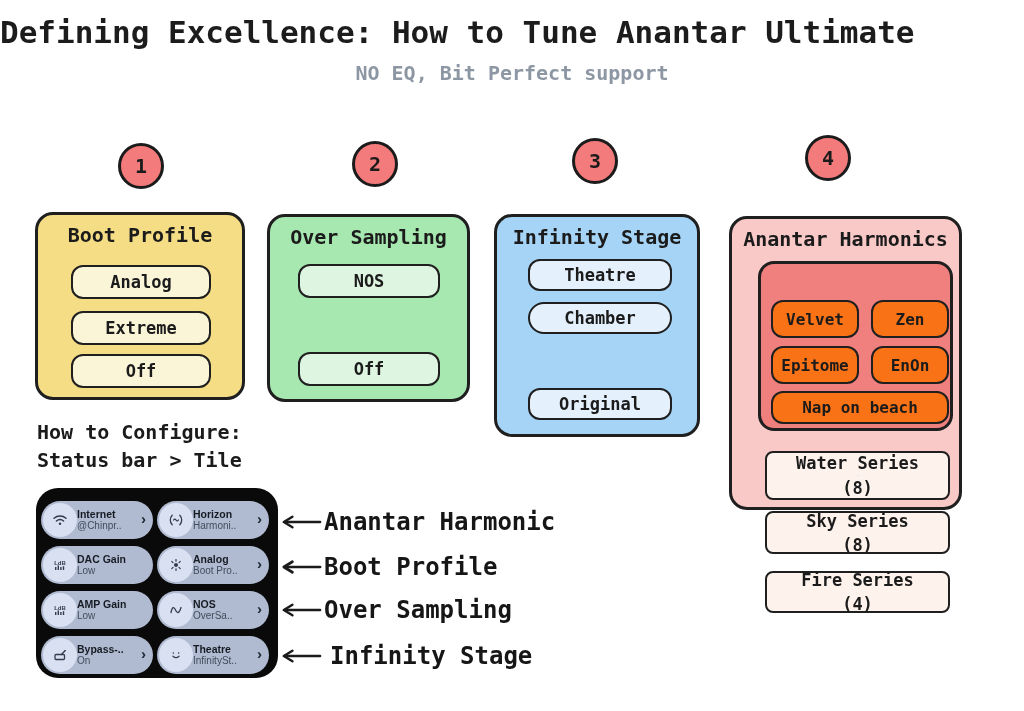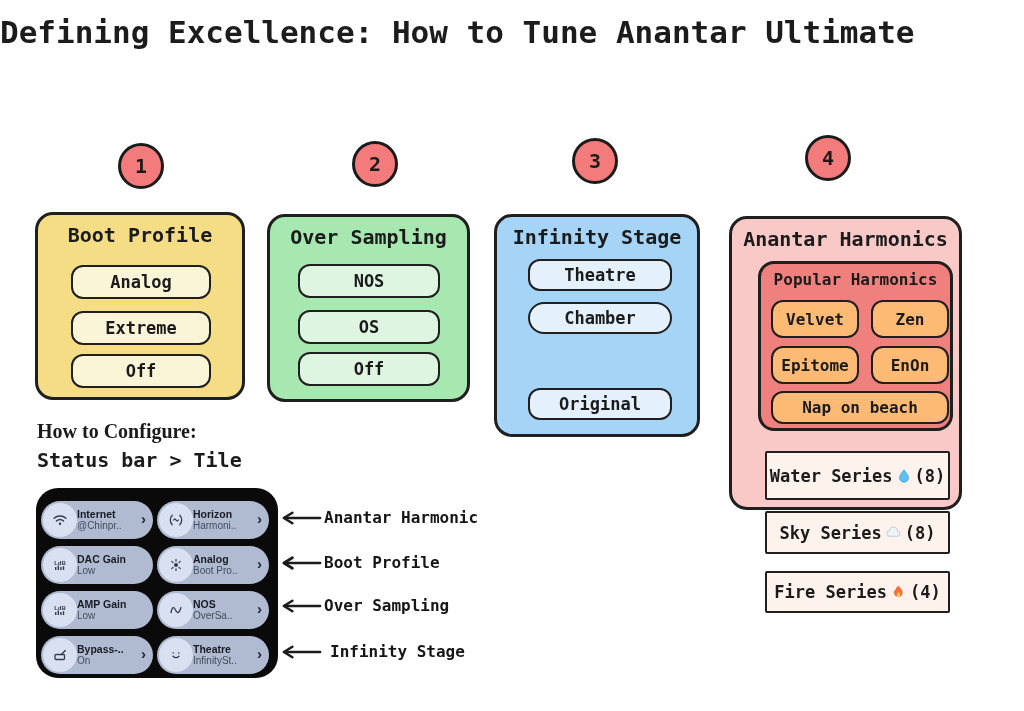--- a/index.html
+++ b/index.html
@@ -24,81 +24,80 @@
 
   .box-boot{left:35px;top:212px;width:210px;height:188px;background:#f5dd85;}
   .pill.boot{background:#fbf5d8;left:33px;width:140px;height:34px;}
   .box-os{left:267px;top:214px;width:203px;height:188px;background:#a7e7b0;}
   .pill.os{background:#def5e1;left:28px;width:142px;height:34px;}
   .box-stage{left:494px;top:214px;width:206px;height:223px;background:#a6d4f6;}
   .pill.stage{background:#e4f1fc;left:31px;width:144px;height:32px;}
   .box-harm{left:729px;top:216px;width:233px;height:294px;background:#f8c9c7;}
   .box-popular{left:26px;top:42px;width:195px;height:170px;background:#f0807e;border-radius:16px;}
   .popular-title{font-size:16px;margin-top:6px;}
-  .pill.harm{background:#fdba74;font-size:16px;}
-  .pill.series{background:#fdf2ec;left:33px;width:185px;border-radius:2px;font-size:17px;}
+  .pill.harm{background:#f97316;font-size:16px;}
+  .pill.series{background:#fdf2ec;left:33px;width:185px;border-radius:8px;font-size:17px;flex-direction:column;}
 
   .howto{position:absolute;left:37px;font-size:20px;font-weight:bold;color:#1b1b1b;}
 
   .qs-panel{position:absolute;left:36px;top:488px;width:242px;height:190px;
             background:#0a0a0a;border-radius:22px;}
   .tile{position:absolute;width:112px;height:38px;background:#b0bbd1;border-radius:19px;
         display:flex;align-items:center;}
   .tile-icon{width:34px;height:34px;margin-left:2px;background:#d8e0f1;border-radius:50%;
         display:flex;align-items:center;justify-content:center;flex-shrink:0;}
   .tile-text{font-family:"Liberation Sans",sans-serif;line-height:1.2;min-width:0;}
   .tile-title{font-size:10.5px;font-weight:bold;color:#161b23;white-space:nowrap;}
   .tile-sub{font-size:10px;color:#424c5c;white-space:nowrap;}
   .tile-chevron{position:absolute;right:7px;top:50%;transform:translateY(-58%);
         color:#222935;font-size:15px;font-weight:bold;font-family:"Liberation Sans",sans-serif;}
 
   .callout{position:absolute;display:flex;align-items:center;gap:2px;
-        font-size:16px;font-weight:bold;color:#161616;}
+        font-size:24px;font-weight:bold;color:#161616;}
   .callout svg{flex-shrink:0;}
 
   .sicon{margin:0 1px;}
 </style>
 </head>
 <body>
 
 <div class="canvas">
 
   <div class="page-title hand">Defining Excellence: How to Tune Anantar Ultimate</div>
+  <div class="page-subtitle hand">NO EQ, Bit Perfect support</div>
 
   <div class="step-circle" style="left:118px;top:143px;">1</div>
   <div class="step-circle" style="left:352px;top:141px;">2</div>
   <div class="step-circle" style="left:572px;top:138px;">3</div>
   <div class="step-circle" style="left:805px;top:135px;">4</div>
 
   <div class="panel box-boot">
     <div class="panel-title">Boot Profile</div>
     <div class="pill boot" style="top:50px;">Analog</div>
     <div class="pill boot" style="top:96px;">Extreme</div>
     <div class="pill boot" style="top:139px;">Off</div>
   </div>
 
   <div class="panel box-os">
     <div class="panel-title">Over Sampling</div>
     <div class="pill os" style="top:47px;">NOS</div>
-    <div class="pill os" style="top:93px;">OS</div>
     <div class="pill os" style="top:135px;">Off</div>
   </div>
 
   <div class="panel box-stage">
     <div class="panel-title">Infinity Stage</div>
     <div class="pill stage" style="top:42px;">Theatre</div>
     <div class="pill stage" style="top:85px;border-radius:16px;">Chamber</div>
     <div class="pill stage" style="top:171px;">Original</div>
   </div>
 
   <div class="panel box-harm">
     <div class="panel-title">Anantar Harmonics</div>
 
     <div class="panel box-popular">
-      <div class="panel-title popular-title">Popular Harmonics</div>
       <div class="pill harm" style="left:10px;top:36px;width:88px;height:38px;">Velvet</div>
       <div class="pill harm" style="left:110px;top:36px;width:78px;height:38px;">Zen</div>
       <div class="pill harm" style="left:10px;top:82px;width:88px;height:38px;">Epitome</div>
       <div class="pill harm" style="left:110px;top:82px;width:78px;height:38px;">EnOn</div>
       <div class="pill harm" style="left:10px;top:127px;width:178px;height:33px;">Nap on beach</div>
     </div>
 
     <div class="pill series" style="top:232px;height:49px;">
       <span>Water Series</span>
       <svg class="sicon" width="16" height="16" viewBox="0 0 18 18">
@@ -118,21 +117,21 @@
     <div class="pill series" style="top:352px;height:42px;">
       <span>Fire Series</span>
       <svg class="sicon" width="17" height="17" viewBox="0 0 18 18">
         <path d="M9 2 C10 4.5 13 5.5 13 9 A4.2 4.2 0 0 1 4.6 9 C4.6 6.5 7.4 5.8 7.2 3.2 C8 4.2 8.6 4.2 9 2 Z" fill="#ff6d3a" stroke="#e8531f" stroke-width="0.6"></path>
         <path d="M9 8.5 C9.9 9.7 10.7 10.3 10.7 11.6 A1.8 1.8 0 0 1 7.1 11.6 C7.1 10.4 8.2 9.9 9 8.5 Z" fill="#ffd54f"></path>
       </svg>
       <span>(4)</span>
     </div>
   </div>
 
-  <div class="howto" style="top:420px;font-family:Liberation Serif, serif;">How to Configure:</div>
+  <div class="howto" style="top:420px;">How to Configure:</div>
   <div class="howto" style="top:448px;">Status bar &gt; Tile</div>
 
   <div class="qs-panel">
 
     <div class="tile" style="left:5px;top:13px;">
       <div class="tile-icon">
         <svg width="16" height="16" viewBox="0 0 16 16" fill="none" stroke="#333c4b" stroke-width="1.4" stroke-linecap="round">
           <path d="M2 6.3 a9 9 0 0 1 12 0"></path>
             <path d="M4.4 9 a5.6 5.6 0 0 1 7.2 0"></path>
             <circle cx="8" cy="11.8" r="1.2" fill="#333c4b" stroke="none"></circle>

